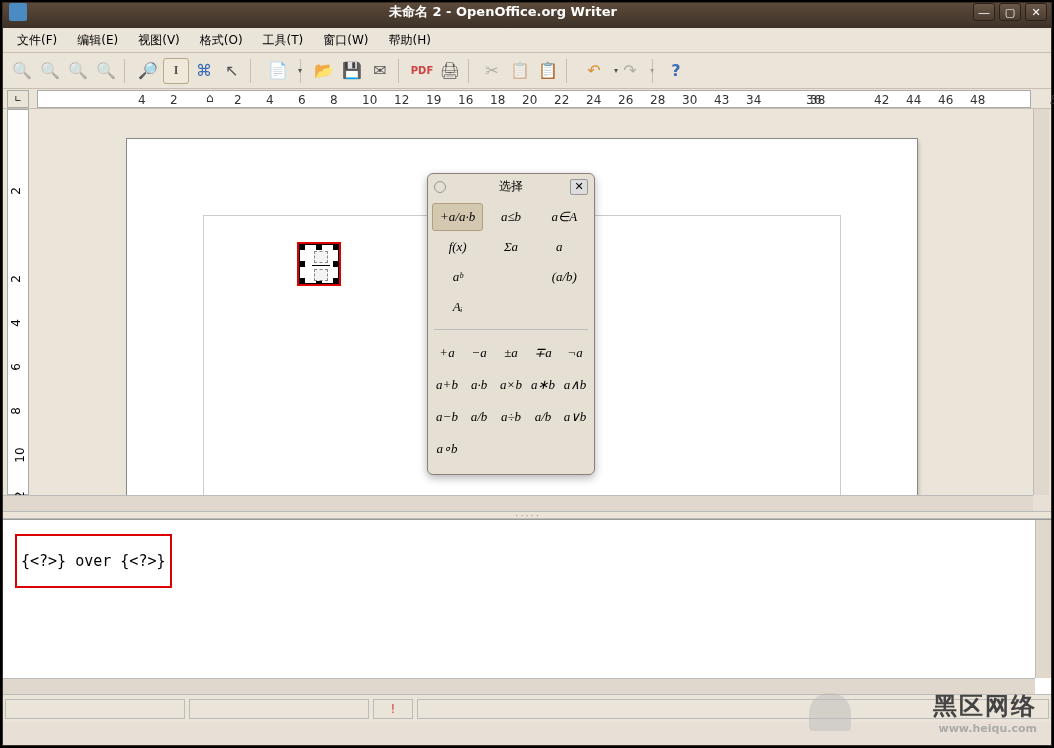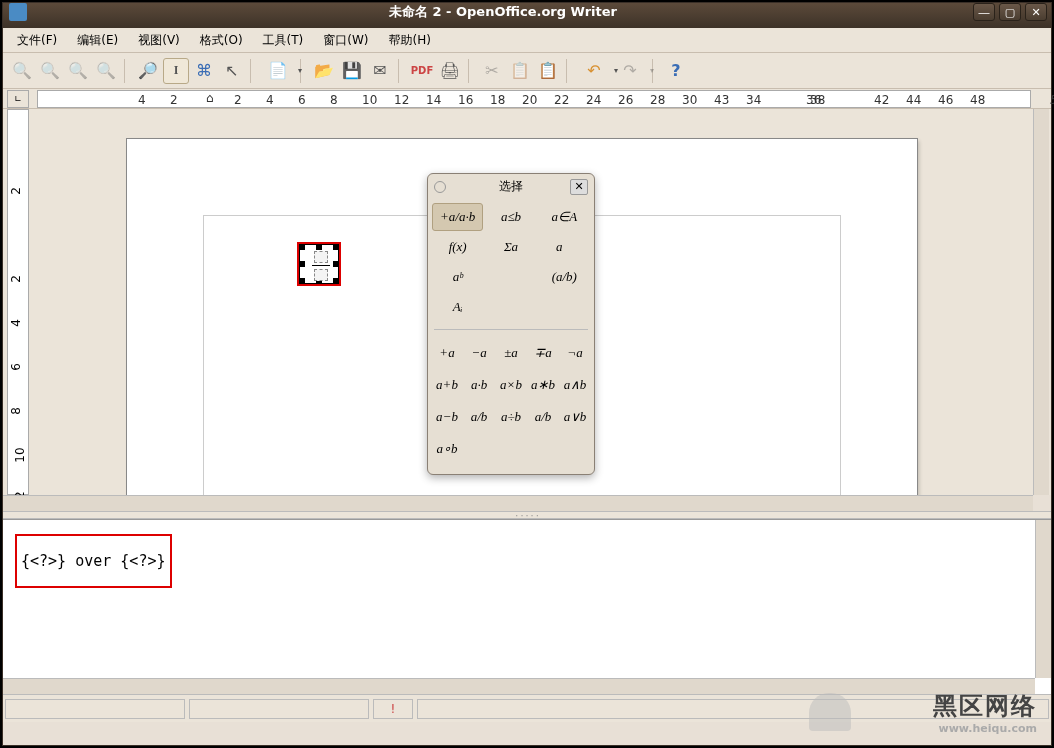--- a/index.html
+++ b/index.html
@@ -123,21 +123,21 @@
     <div class="hruler" id="hruler">
         <span class="tick" style="left: 100px;">4</span>
         <span class="tick" style="left: 132px;">2</span>
         <span class="tick" style="left: 164px;"></span>
         <span class="tick" style="left: 196px;">2</span>
         <span class="tick" style="left: 228px;">4</span>
         <span class="tick" style="left: 260px;">6</span>
         <span class="tick" style="left: 292px;">8</span>
         <span class="tick" style="left: 324px;">10</span>
         <span class="tick" style="left: 356px;">12</span>
-        <span class="tick" style="left: 388px;">14</span>
+        <span class="tick" style="left: 388px;">19</span>
         <span class="tick" style="left: 420px;">16</span>
         <span class="tick" style="left: 452px;">18</span>
         <span class="tick" style="left: 484px;">20</span>
         <span class="tick" style="left: 516px;">22</span>
         <span class="tick" style="left: 548px;">24</span>
         <span class="tick" style="left: 580px;">26</span>
         <span class="tick" style="left: 612px;">28</span>
         <span class="tick" style="left: 644px; text-align: right;">30</span>
         <span class="tick" style="left: 676px;">43</span>
         <span class="tick" style="left: 708px;">34</span>

